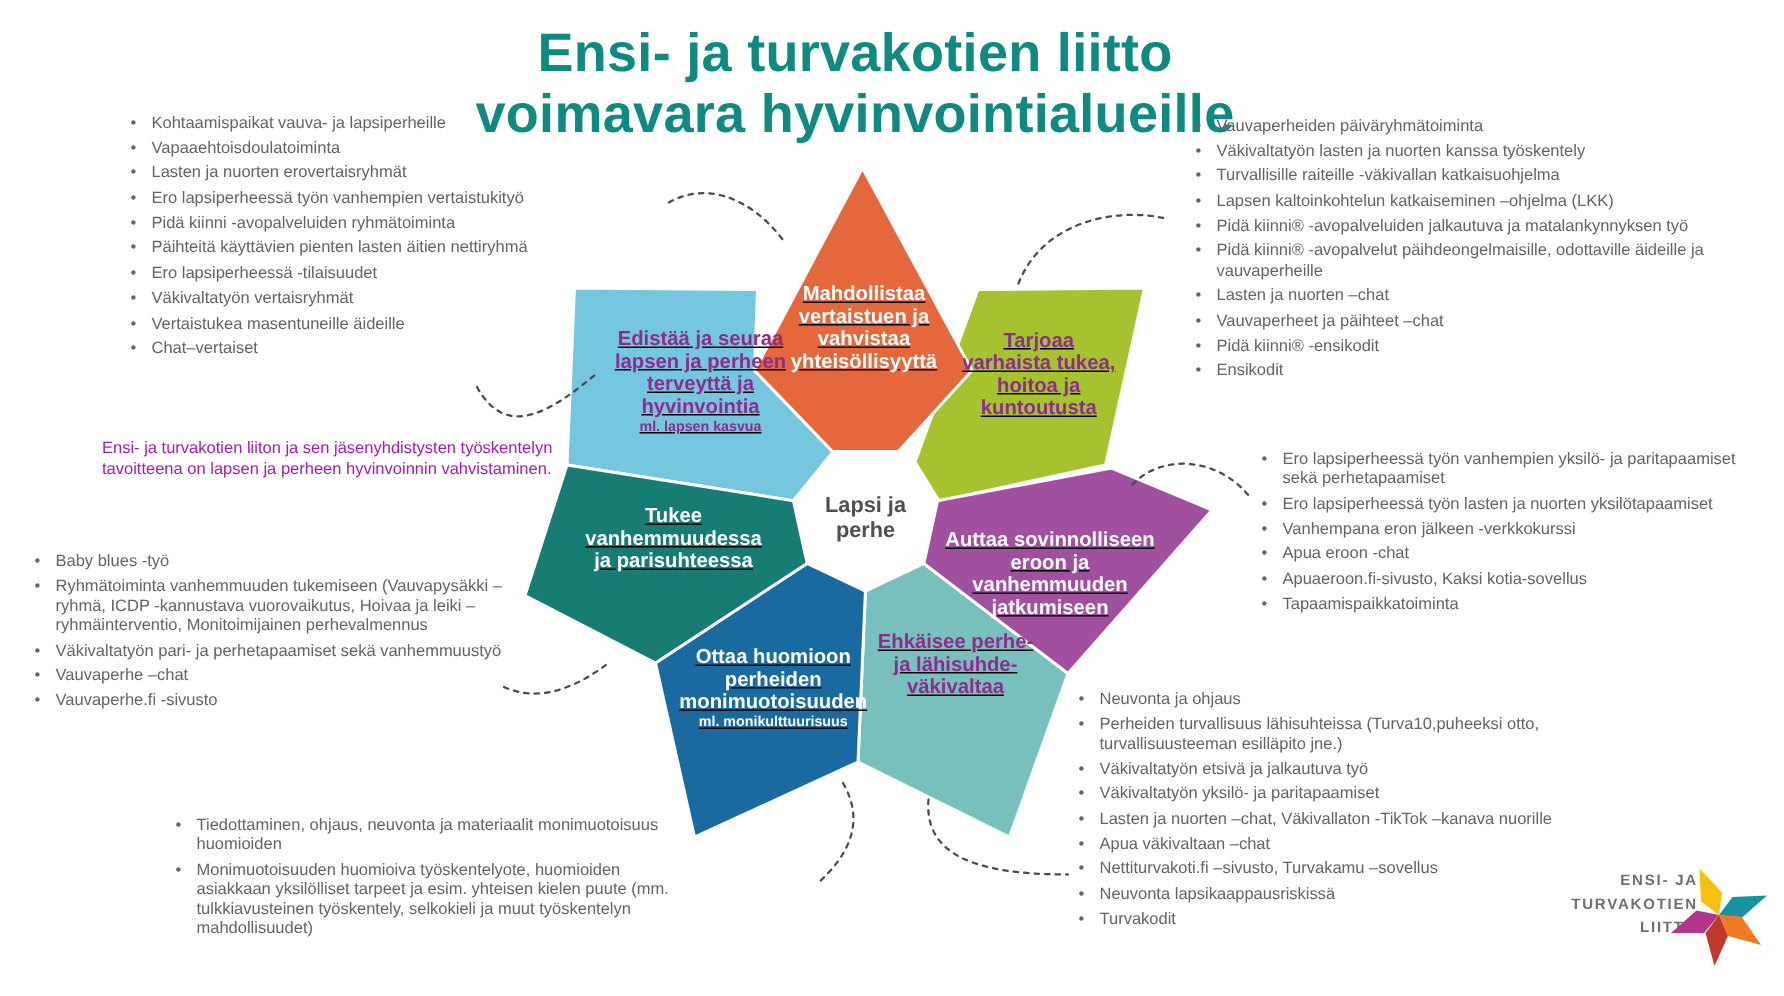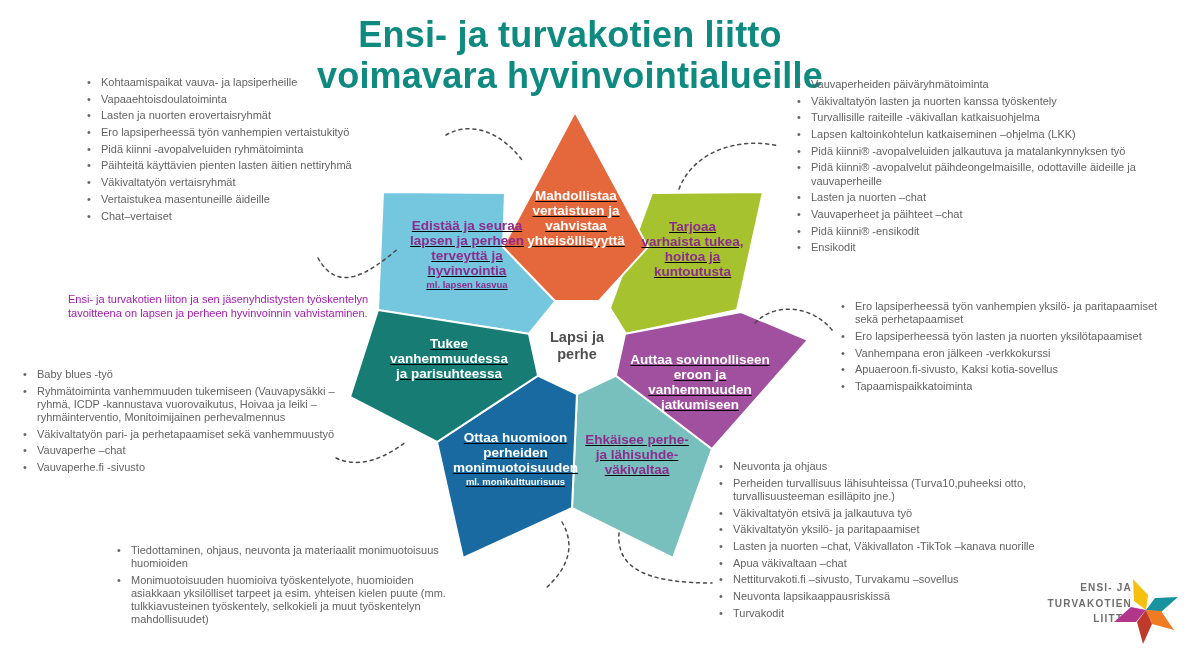--- a/index.html
+++ b/index.html
@@ -81,21 +81,21 @@
 </div>
 
 <div class="abs petal-label" style="left:640px;top:219px;width:105px;">
   <span style="color: rgb(142, 44, 142); text-align: right;">Tarjoaa varhaista tukea, hoitoa ja kuntoutusta</span>
 </div>
 
 <div class="abs petal-label" style="left:630px;top:352px;width:140px;">
   <span style="color: rgb(255, 255, 255);">Auttaa sovinnolliseen eroon ja vanhemmuuden jatkumiseen</span>
 </div>
 
-<div class="abs petal-label" style="left:582px;top:432px;width:110px;">
+<div class="abs petal-label" style="left:582px;top:420px;width:110px;">
   <span style="color: rgb(142, 44, 142);">Ehkäisee perhe- ja lähisuhde- väkivaltaa</span>
 </div>
 
 <div class="abs petal-label" style="left:448px;top:430px;width:135px;">
   <span style="color: rgb(255, 255, 255);">Ottaa huomioon perheiden monimuotoisuuden</span>
   <div class="petal-sub" style="color: rgb(255, 255, 255);">ml. monikulttuurisuus</div>
 </div>
 
 <div class="abs petal-label" style="left:384px;top:336px;width:130px;">
   <span style="color: rgb(255, 255, 255);">Tukee vanhemmuudessa ja parisuhteessa</span>
@@ -108,20 +108,21 @@
 
 <div class="abs center-label" style="left:537px;top:329px;width:80px;">Lapsi ja perhe</div>
 
 <ul class="abs blist" style="left:86px;top:76px;width:330px;">
     <li>Kohtaamispaikat vauva- ja lapsiperheille</li>
     <li>Vapaaehtoisdoulatoiminta</li>
     <li>Lasten ja nuorten erovertaisryhmät</li>
     <li>Ero lapsiperheessä työn vanhempien vertaistukityö</li>
     <li>Pidä kiinni -avopalveluiden ryhmätoiminta</li>
     <li>Päihteitä käyttävien pienten lasten äitien nettiryhmä</li>
+    <li>Ero lapsiperheessä -tilaisuudet</li>
     <li>Väkivaltatyön vertaisryhmät</li>
     <li>Vertaistukea masentuneille äideille</li>
     <li>Chat–vertaiset</li>
   </ul>
 
 <div class="abs intro" style="left:68px;top:293px;width:330px;">Ensi- ja turvakotien liiton ja sen jäsenyhdistysten työskentelyn tavoitteena on lapsen ja perheen hyvinvoinnin vahvistaminen.</div>
 
 <ul class="abs blist" style="left:22px;top:368px;width:330px;">
     <li>Baby blues -työ</li>
     <li>Ryhmätoiminta vanhemmuuden tukemiseen (Vauvapysäkki –ryhmä, ICDP -kannustava vuorovaikutus, Hoivaa ja leiki –ryhmäinterventio, Monitoimijainen perhevalmennus</li>
@@ -145,20 +146,21 @@
     <li>Lasten ja nuorten –chat</li>
     <li>Vauvaperheet ja päihteet –chat</li>
     <li>Pidä kiinni® -ensikodit</li>
     <li>Ensikodit</li>
   </ul>
 
 <ul class="abs blist" style="left:840px;top:300px;width:330px;">
     <li>Ero lapsiperheessä työn vanhempien yksilö- ja paritapaamiset sekä perhetapaamiset</li>
     <li>Ero lapsiperheessä työn lasten ja nuorten yksilötapaamiset</li>
     <li>Vanhempana eron jälkeen -verkkokurssi</li>
+    <li>Apua eroon -chat</li>
     <li>Apuaeroon.fi-sivusto, Kaksi kotia-sovellus</li>
     <li>Tapaamispaikkatoiminta</li>
   </ul>
 
 <ul class="abs blist" style="left:718px;top:460px;width:365px;">
     <li>Neuvonta ja ohjaus</li>
     <li>Perheiden turvallisuus lähisuhteissa (Turva10,puheeksi otto, turvallisuusteeman esilläpito jne.)</li>
     <li>Väkivaltatyön etsivä ja jalkautuva työ</li>
     <li>Väkivaltatyön yksilö- ja paritapaamiset</li>
     <li>Lasten ja nuorten –chat, Väkivallaton -TikTok –kanava nuorille</li>

